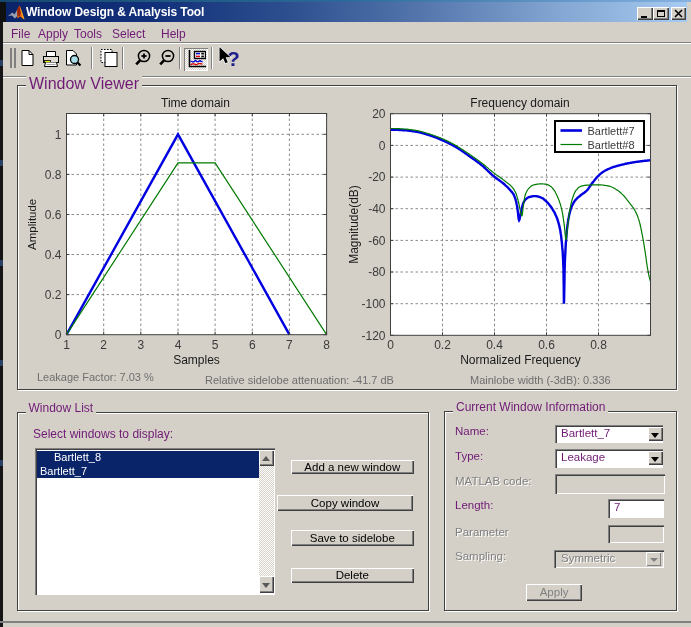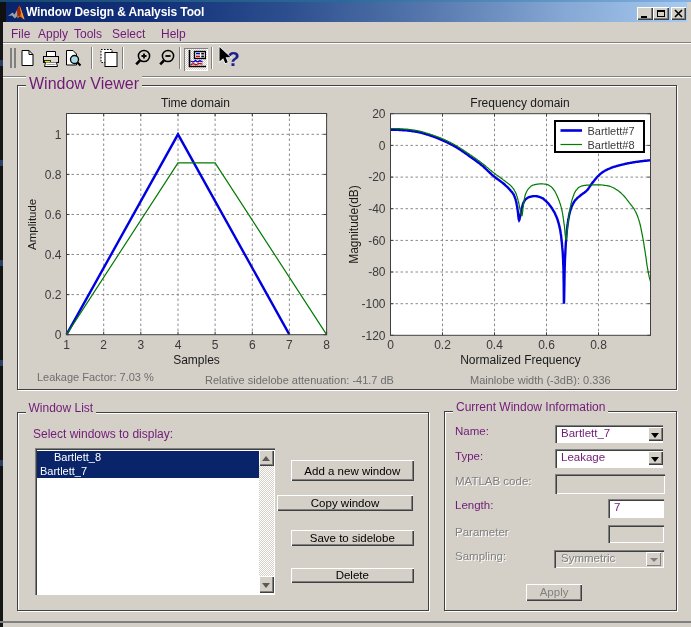--- a/index.html
+++ b/index.html
@@ -135,21 +135,21 @@
 <div class="abs" style="left:34.6px;top:448.4px;width:240.9px;height:146.6px;background:#fff;box-shadow:inset 1px 1px 0 #808080,inset 2px 2px 0 #404040,inset -1px -1px 0 #fff"></div>
 <div class="abs" style="left:37px;top:451.4px;width:221.5px;height:13.4px;background:#0A246A;color:#fff;font-size:11px;line-height:13.4px;padding-left:17px">Bartlett_8</div>
 <div class="abs" style="left:37px;top:464.8px;width:221.5px;height:13.4px;background:#0A246A;color:#fff;font-size:11px;line-height:13.4px;padding-left:3px">Bartlett_7</div>
 
 <div class="abs" style="left:258.8px;top:450.4px;width:15.7px;height:142.6px;background:conic-gradient(#fff 25%,#d4d0c8 0 50%,#fff 0 75%,#d4d0c8 0);background-size:2px 2px"></div>
 <div class="abs raised" style="left:258.8px;top:449.6px;width:15.7px;height:16.8px"></div>
 <div class="abs" style="left:262.4px;top:455.8px;width:0;height:0;border-left:4.5px solid transparent;border-right:4.5px solid transparent;border-bottom:5px solid #595959"></div>
 <div class="abs raised" style="left:258.8px;top:576.3px;width:15.7px;height:16.8px"></div>
 <div class="abs" style="left:262.4px;top:582.8px;width:0;height:0;border-left:4.5px solid transparent;border-right:4.5px solid transparent;border-top:5px solid #595959"></div>
 
-<div class="btn" style="left:291px;top:460.3px;width:122.6px;height:21px">Add a new window</div>
+<div class="btn" style="left:291px;top:460.3px;width:122.6px;height:14px">Add a new window</div>
 <div class="btn" style="left:277px;top:495.2px;width:136px;height:15.5px">Copy window</div>
 <div class="btn" style="left:291px;top:530.4px;width:122.6px;height:15.5px">Save to sidelobe</div>
 <div class="btn" style="left:291px;top:567.7px;width:122.6px;height:15.5px">Delete</div>
 
 <div class="abs group" style="left:443.5px;top:410.5px;width:233px;height:200px"></div>
 <div class="lbl" style="left:453px;top:400.3px;background:#D4D0C8;padding:0 3px;font-size:12px">Current Window Information</div>
 <div class="lbl" style="left:455px;top:425px">Name:</div>
 <div class="lbl" style="left:455px;top:450px">Type:</div>
 <div class="lbl dis" style="left:455px;top:475px">MATLAB code:</div>
 <div class="lbl" style="left:455px;top:499px">Length:</div>

